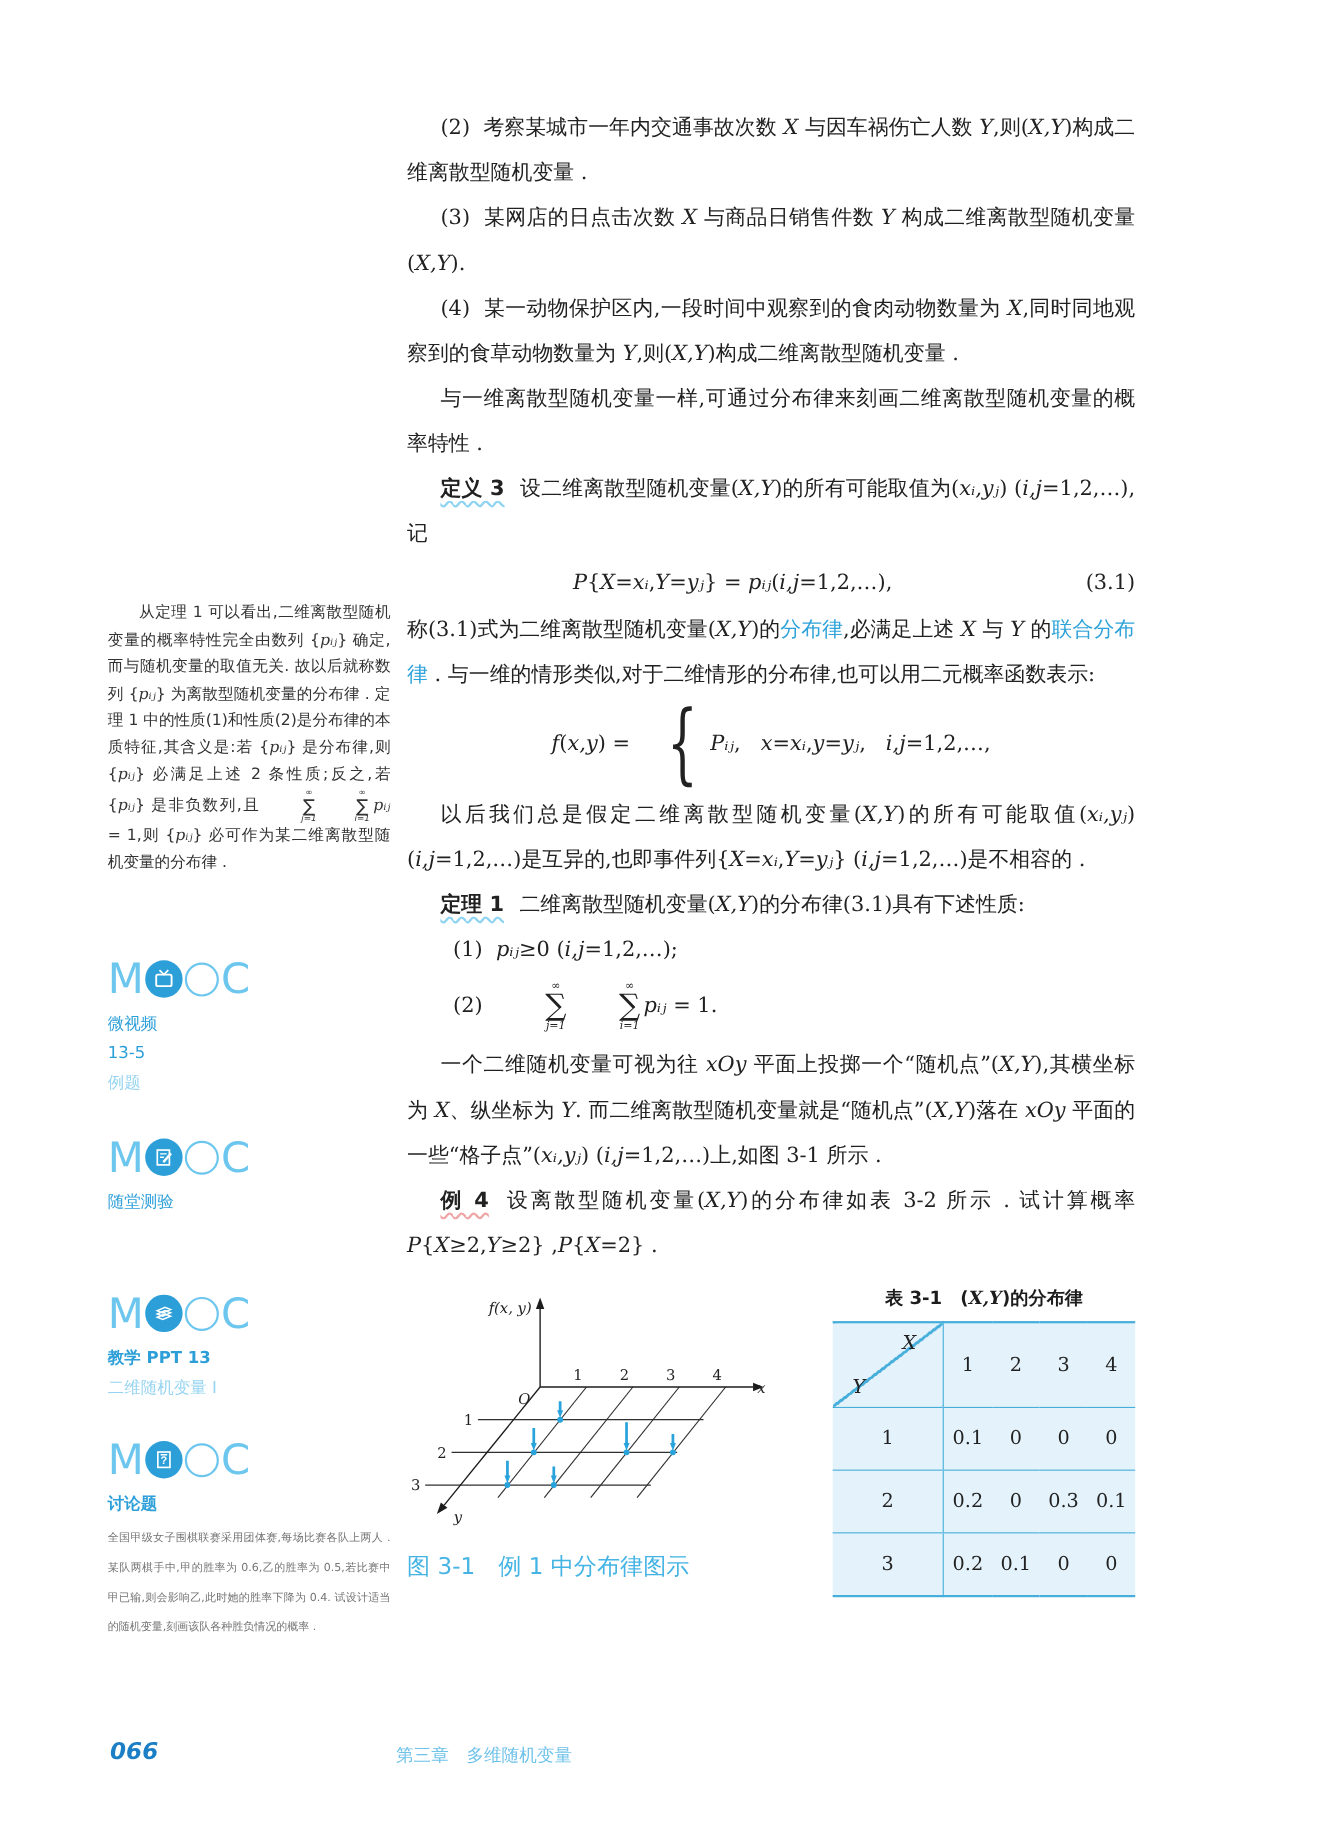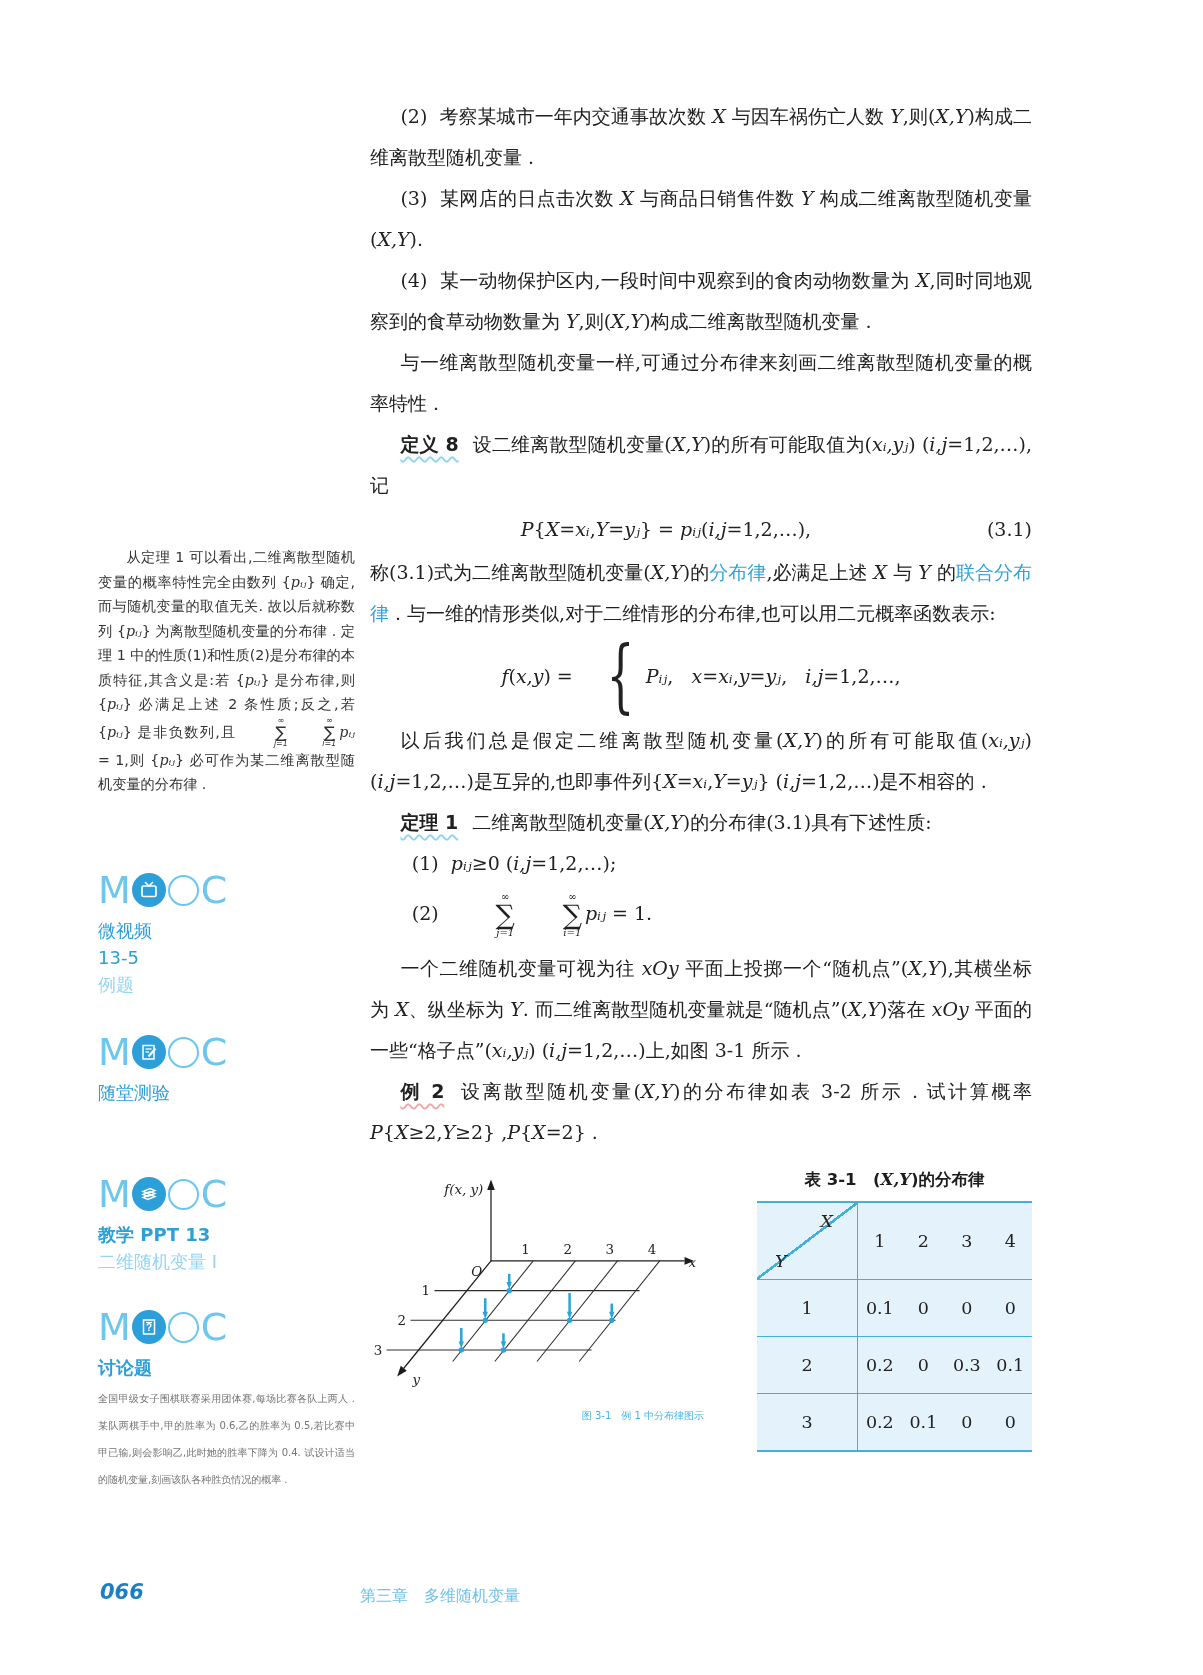--- a/index.html
+++ b/index.html
@@ -33,21 +33,21 @@
 
   .sum-line{line-height:normal;padding:8px 0 10px;}
   .mop{display:inline-flex;flex-direction:column;align-items:center;line-height:1;vertical-align:middle;margin:0 3px;}
   .mop-top{font-size:10px;}
   .mop-mid{font-size:27px;line-height:.95;}
   .mop-bot{font-size:10px;font-style:italic;}
 
   
   .bottom-row{display:flex;margin-top:14px;text-indent:0;line-height:normal;}
   .figure-block{width:335px;margin:0;}
-  .fig-caption{text-align:right;color:#45b4e4;font-family:"DejaVu Sans","Liberation Sans",sans-serif;font-size:10px;margin-top:8px;}
+  .fig-caption{text-align:left;color:#45b4e4;font-family:"DejaVu Sans","Liberation Sans",sans-serif;font-size:21px;margin-top:8px;}
   .table-block{width:322px;margin-left:5px;padding-left:48px;}
   .table-title{text-align:center;font-family:"DejaVu Sans","Liberation Sans",sans-serif;font-weight:bold;font-size:16.5px;color:#1c1c1c;margin:2px 0 10px;}
   .table-title .seg-m{font-weight:bold;}
   table.dist{width:100%;border-collapse:collapse;background:#e4f2fb;border-top:2.5px solid #45aeda;border-bottom:2.5px solid #45aeda;}
   table.dist td{text-align:center;font-size:17.5px;color:#222;padding:0;}
   table.dist .head-row td{height:76px;}
   table.dist .body-row td{height:56px;border-top:1.4px solid #45aeda;}
   table.dist td.first{border-right:1.4px solid #45aeda;width:100px;}
   td.corner{position:relative;
     background-image:linear-gradient(to bottom right,transparent 48.9%,#45aeda 48.9%,#45aeda 51.1%,transparent 51.1%);}
@@ -60,21 +60,21 @@
     font-family:"DejaVu Sans","Liberation Sans",sans-serif;
     font-size:14.2px;line-height:24.5px;color:#333;text-align:justify;text-indent:2em;
   }
   .margin-note .mop-mid{font-size:16px;}
   .margin-note .mop-top,.margin-note .mop-bot{font-size:8px;}
   .mooc-block{position:absolute;left:98px;width:257px;font-family:"DejaVu Sans","Liberation Sans",sans-serif;}
   .mooc-logo{display:flex;align-items:center;height:44px;}
   .mooc-letter{font-size:38px;color:#6cc6ee;line-height:1;letter-spacing:-1px;}
   .mooc-disc{width:34px;height:34px;border-radius:50%;background:#2d9fd8;display:flex;align-items:center;justify-content:center;margin:0 2px;flex:none;}
   .mooc-ring{width:31px;height:31px;border-radius:50%;border:2.5px solid #6cc6ee;box-sizing:border-box;margin-right:2px;flex:none;}
-  .mooc-label{color:#2d9fd8;font-size:18px;line-height:27px;}
+  .mooc-label{color:#2d9fd8;font-size:15px;line-height:27px;}
   .mooc-label.light{color:#96d4f1;}
   .mooc-label.bold{font-weight:bold;}
   .mooc-labels{margin-top:5px;}
   .mooc-note{font-size:10px;line-height:27px;color:#737373;text-align:justify;margin-top:4px;}
 
   
   .page-num{position:absolute;left:100px;top:1580px;font-family:"DejaVu Sans","Liberation Sans",sans-serif;
     font-style:italic;font-weight:bold;font-size:21px;color:#1c7fc5;text-align:right;}
   .chapter{position:absolute;left:360px;top:1586px;font-family:"DejaVu Sans","Liberation Sans",sans-serif;
     font-size:16px;color:#6fc2ea;}
@@ -175,21 +175,21 @@
     </div>
     <div class="mooc-note">全国甲级女子围棋联赛采用团体赛,每场比赛各队上两人 . 某队两棋手中,甲的胜率为 0.6,乙的胜率为 0.5,若比赛中甲已输,则会影响乙,此时她的胜率下降为 0.4. 试设计适当的随机变量,刻画该队各种胜负情况的概率 .</div>
   </div>
 
   <main class="main-col">
     <p class="para"><span>(2)&nbsp; 考察某城市一年内交通事故次数 </span><span class="seg-m">X</span><span> 与因车祸伤亡人数 </span><span class="seg-m">Y</span><span>,则(</span><span class="seg-m">X,Y</span><span>)构成二维离散型随机变量 .</span></p>
     <p class="para"><span>(3)&nbsp; 某网店的日点击次数 </span><span class="seg-m">X</span><span> 与商品日销售件数 </span><span class="seg-m">Y</span><span> 构成二维离散型随机变量(</span><span class="seg-m">X,Y</span><span>).</span></p>
     <p class="para"><span>(4)&nbsp; 某一动物保护区内,一段时间中观察到的食肉动物数量为 </span><span class="seg-m">X</span><span>,同时同地观察到的食草动物数量为 </span><span class="seg-m">Y</span><span>,则(</span><span class="seg-m">X,Y</span><span>)构成二维离散型随机变量 .</span></p>
     <p class="para"><span>与一维离散型随机变量一样,可通过分布律来刻画二维离散型随机变量的概率特性 .</span></p>
 
-    <p class="para"><span class="kw wavy-blue">定义 8</span><span><span>设二维离散型随机变量(</span><span class="seg-m">X,Y</span><span>)的所有可能取值为(</span><span class="seg-m">xᵢ,yⱼ</span><span>) (</span><span class="seg-m">i,j</span><span>=1,2,…),记</span></span></p>
+    <p class="para"><span class="kw wavy-blue">定义 3</span><span><span>设二维离散型随机变量(</span><span class="seg-m">X,Y</span><span>)的所有可能取值为(</span><span class="seg-m">xᵢ,yⱼ</span><span>) (</span><span class="seg-m">i,j</span><span>=1,2,…),记</span></span></p>
 
     <div class="eq31">
       <span class="eq-body"><span class="seg-m">P</span><span>{</span><span class="seg-m">X</span><span>=</span><span class="seg-m">xᵢ</span><span>,</span><span class="seg-m">Y</span><span>=</span><span class="seg-m">yⱼ</span><span>} = </span><span class="seg-m">pᵢⱼ</span><span>(</span><span class="seg-m">i,j</span><span>=1,2,…),</span></span>
       <span class="eq-no">(3.1)</span>
     </div>
 
     <p class="para" style="text-indent:0"><span>称(3.1)式为二维离散型随机变量(</span><span class="seg-m">X,Y</span><span>)的</span><span class="seg-c">分布律</span><span>,必满足上述 </span><span class="seg-m">X</span><span> 与 </span><span class="seg-m">Y</span><span> 的</span><span class="seg-c">联合分布律</span><span> . 与一维的情形类似,对于二维情形的分布律,也可以用二元概率函数表示:</span></p>
 
     <div class="piecewise">
       <span class="pw-lhs"><span class="seg-m">f</span><span>(</span><span class="seg-m">x,y</span><span>) = </span></span>
@@ -209,21 +209,21 @@
           <span class="mop-mid">∑</span>
           <span class="mop-bot">j=1</span>
         </span><span class="mop">
           <span class="mop-top">∞</span>
           <span class="mop-mid">∑</span>
           <span class="mop-bot">i=1</span>
         </span><span class="seg-m">pᵢⱼ</span><span> = 1.</span></p>
 
     <p class="para"><span>一个二维随机变量可视为往 </span><span class="seg-m">xOy</span><span> 平面上投掷一个“随机点”(</span><span class="seg-m">X,Y</span><span>),其横坐标为 </span><span class="seg-m">X</span><span>、纵坐标为 </span><span class="seg-m">Y</span><span>. 而二维离散型随机变量就是“随机点”(</span><span class="seg-m">X,Y</span><span>)落在 </span><span class="seg-m">xOy</span><span> 平面的一些“格子点”(</span><span class="seg-m">xᵢ,yⱼ</span><span>) (</span><span class="seg-m">i,j</span><span>=1,2,…)上,如图 3-1 所示 .</span></p>
 
-    <p class="para"><span class="kw wavy-red">例 2</span><span><span>设离散型随机变量(</span><span class="seg-m">X,Y</span><span>)的分布律如表 3-2 所示 . 试计算概率 </span><span class="seg-m">P</span><span>{</span><span class="seg-m">X</span><span>≥2,</span><span class="seg-m">Y</span><span>≥2} ,</span><span class="seg-m">P</span><span>{</span><span class="seg-m">X</span><span>=2} .</span></span></p>
+    <p class="para"><span class="kw wavy-red">例 4</span><span><span>设离散型随机变量(</span><span class="seg-m">X,Y</span><span>)的分布律如表 3-2 所示 . 试计算概率 </span><span class="seg-m">P</span><span>{</span><span class="seg-m">X</span><span>≥2,</span><span class="seg-m">Y</span><span>≥2} ,</span><span class="seg-m">P</span><span>{</span><span class="seg-m">X</span><span>=2} .</span></span></p>
 
     <div class="bottom-row">
 
       <figure class="figure-block">
         <svg class="fig-svg" viewBox="0 0 348 240" width="334" height="230">
 
           <g stroke="#2f2f2f" stroke-width="1.1">
             <line x1="170" y1="98" x2="86" y2="203"></line>
             <line x1="214" y1="98" x2="130" y2="203"></line>
             <line x1="258" y1="98" x2="174" y2="203"></line>

